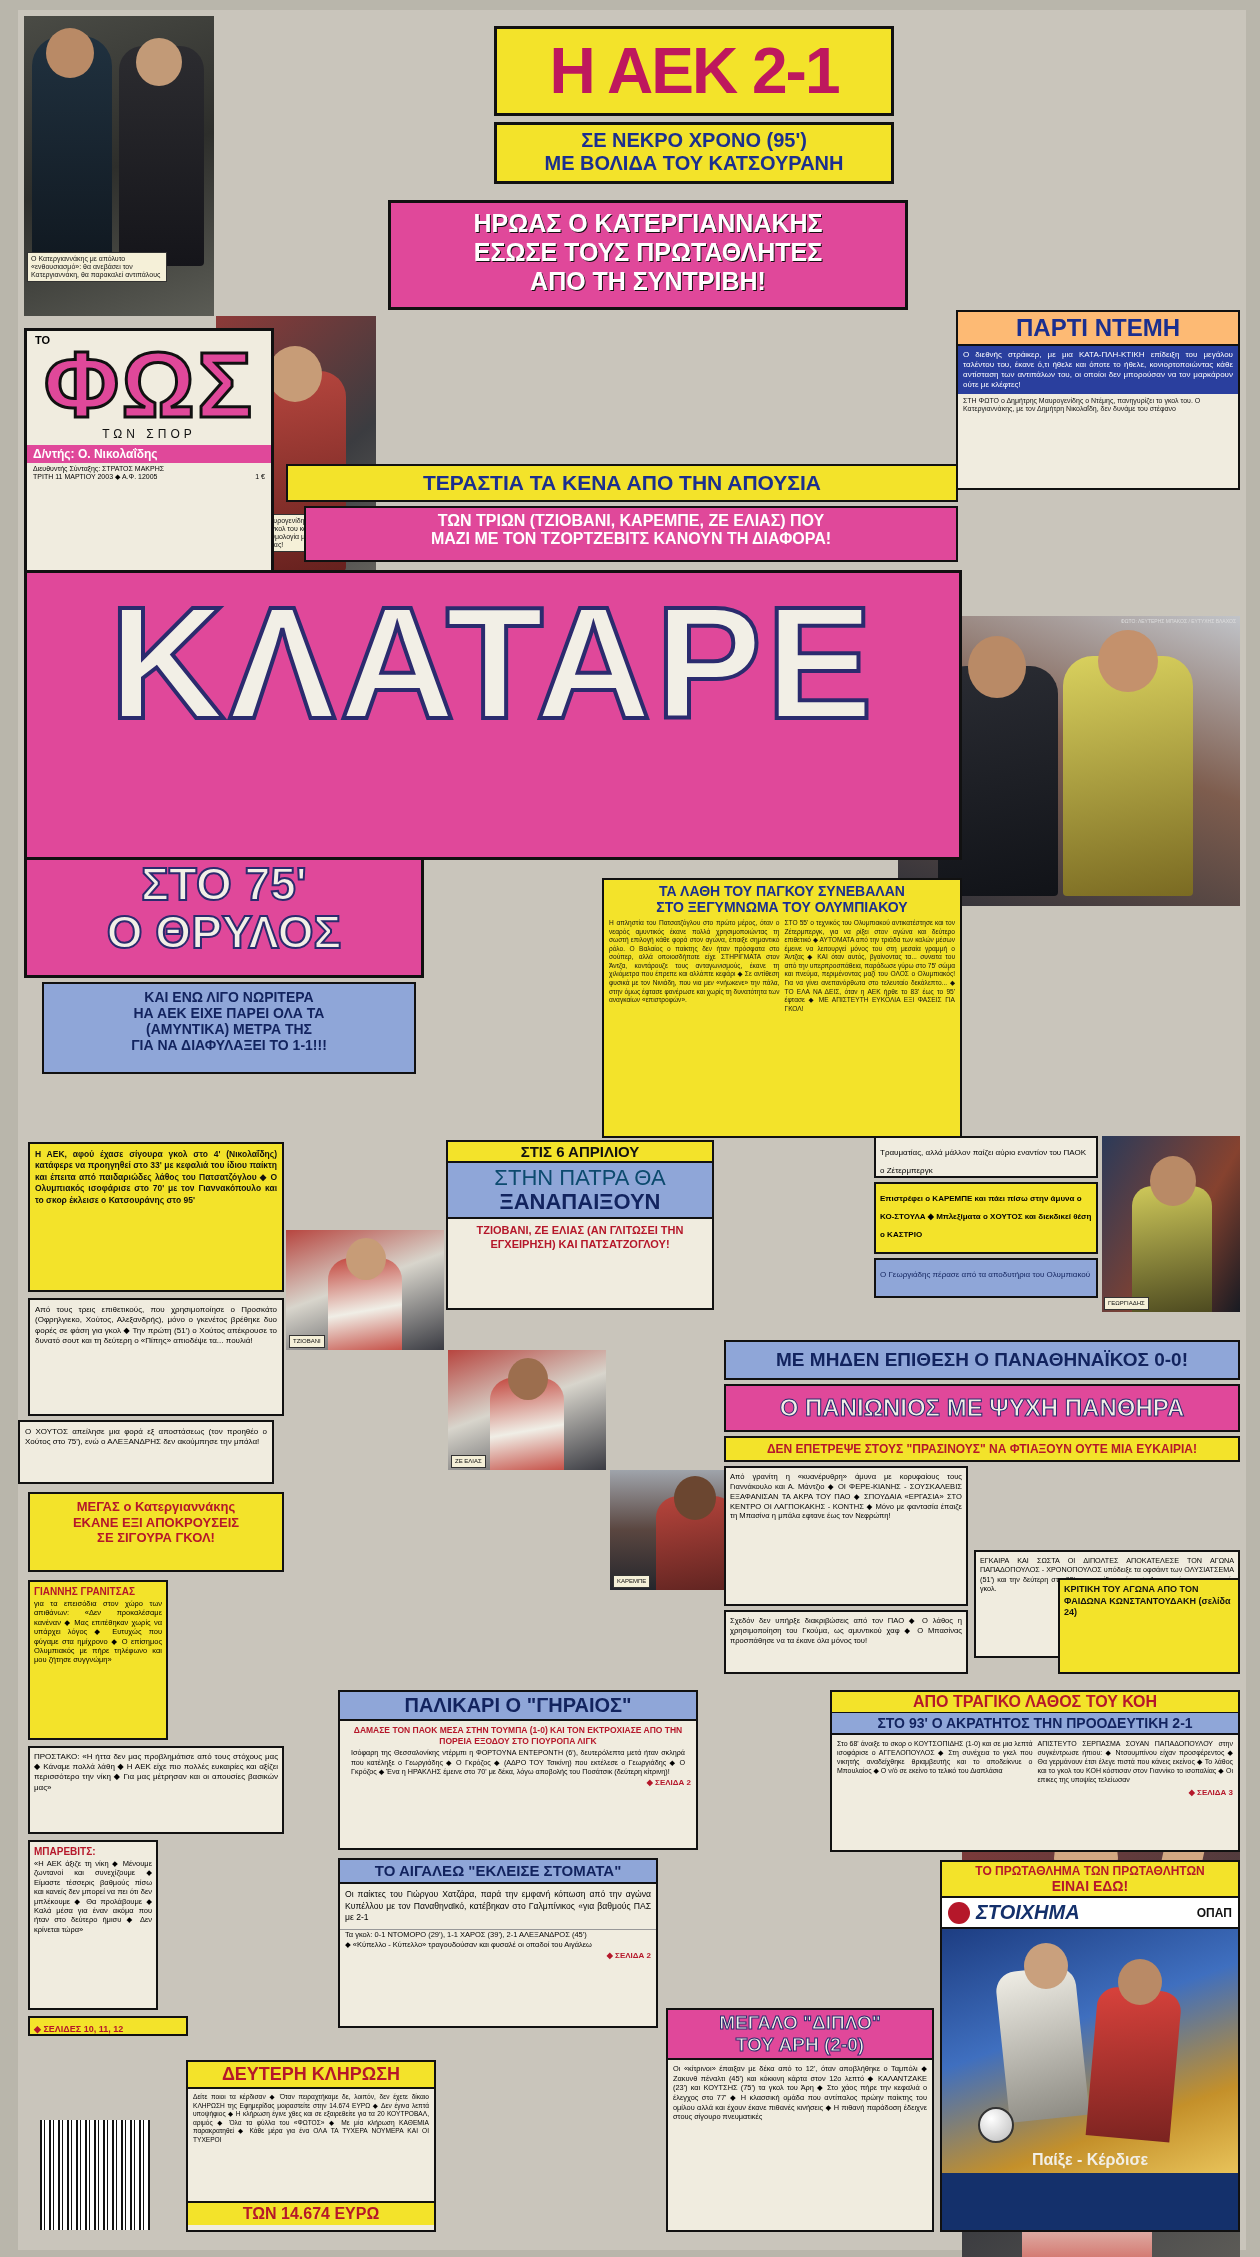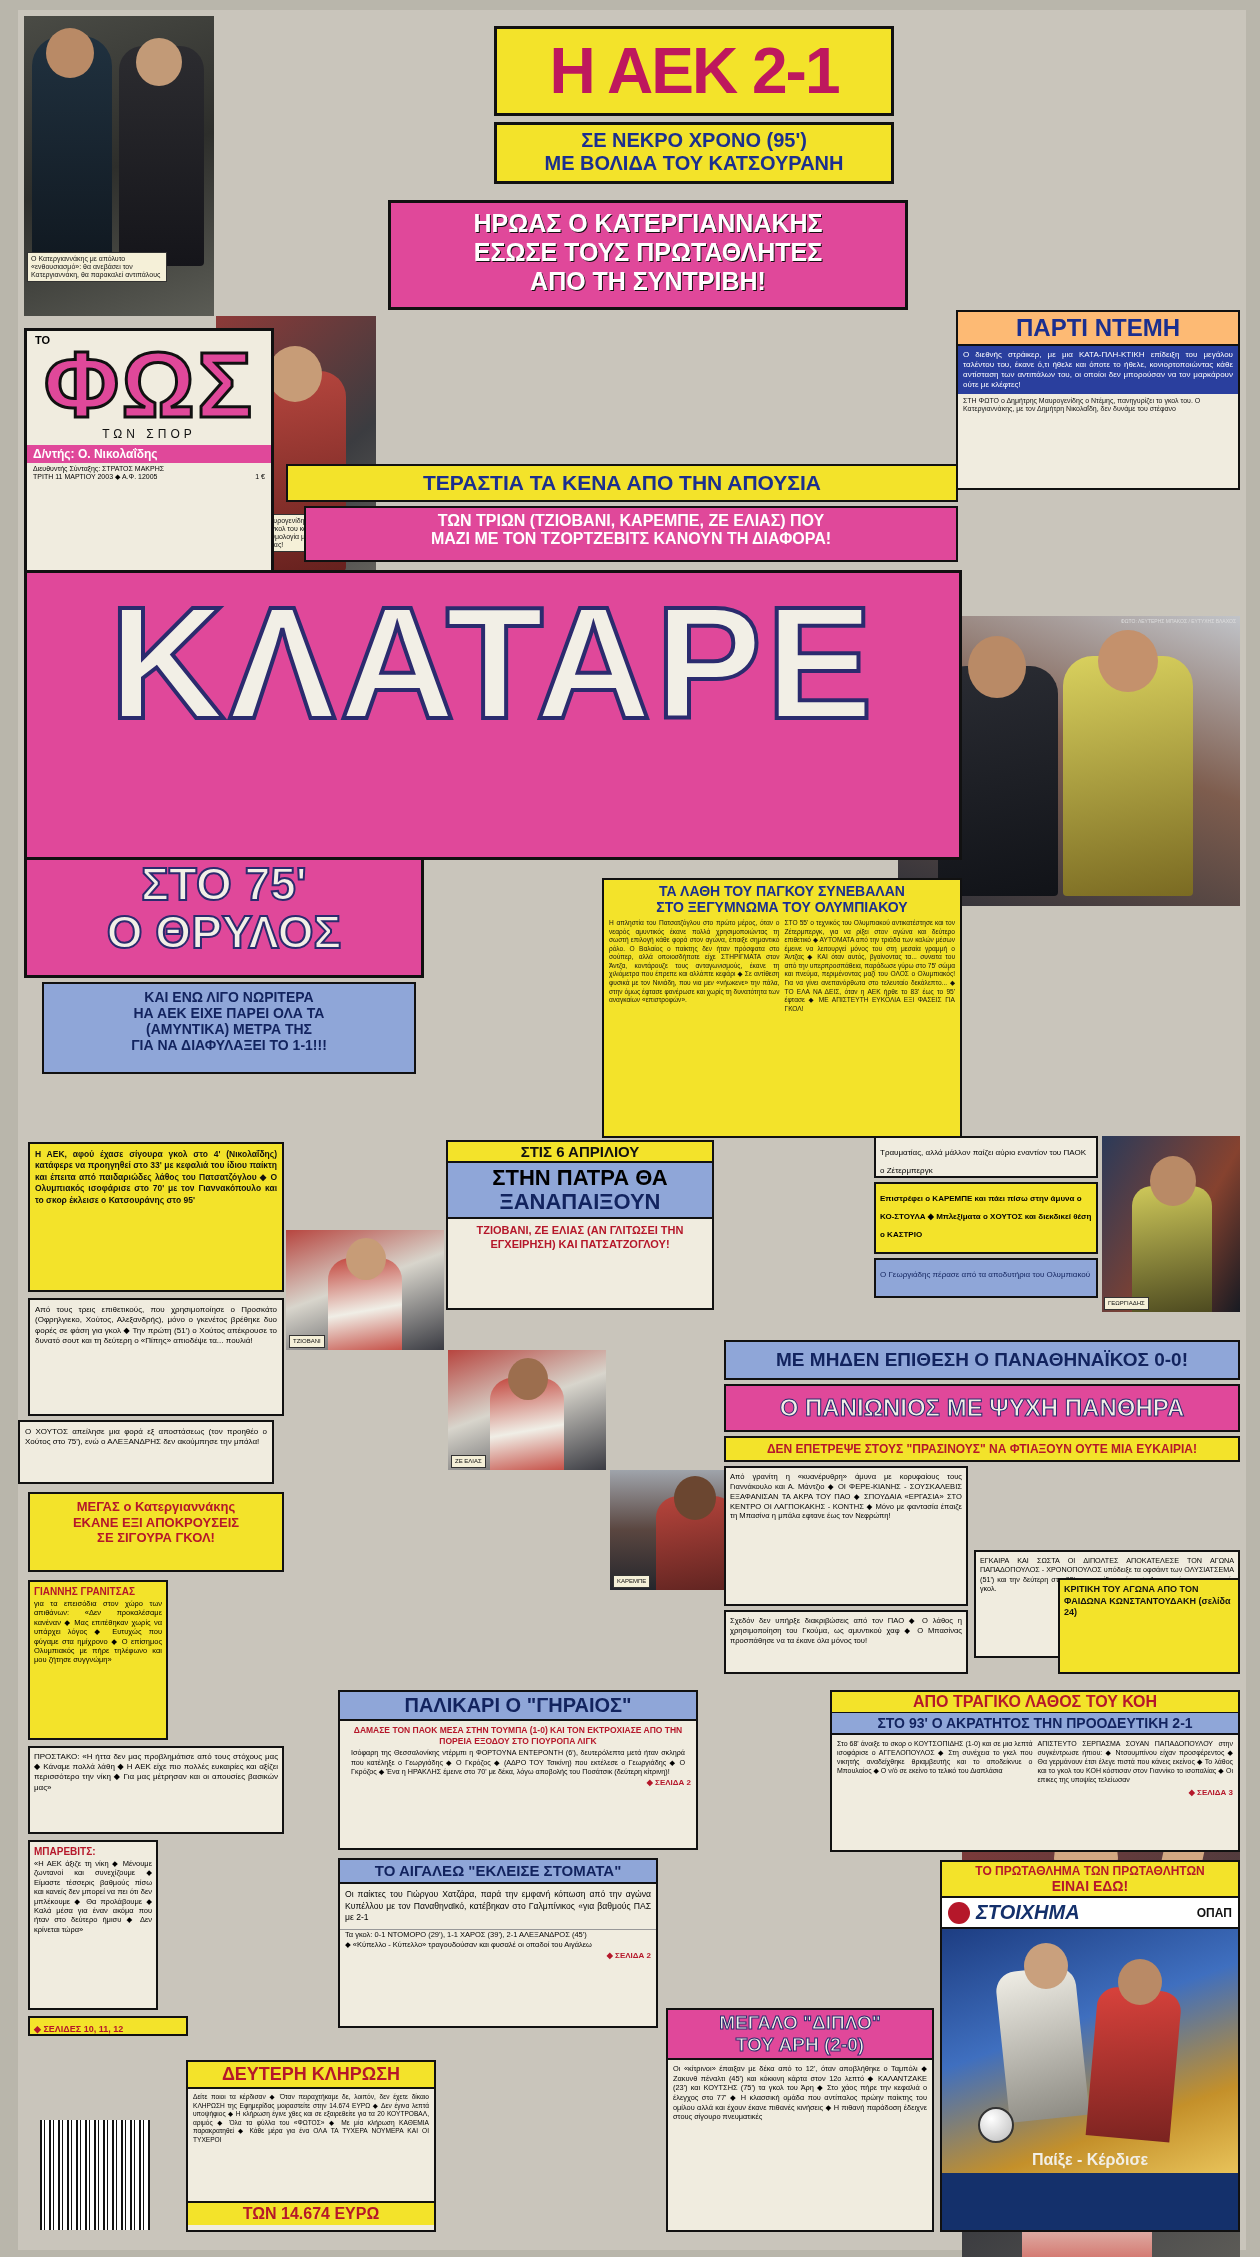--- a/index.html
+++ b/index.html
@@ -164,21 +164,21 @@
       <div style="flex:1;font-size:6.6px;line-height:1.3;text-align:justify;color:#111;">ΣΤΟ 55' ο τεχνικός του Ολυμπιακού αντικατέστησε και τον Ζέτερμπεργκ, για να ρίξει στον αγώνα και δεύτερο επιθετικό ◆ ΑΥΤΟΜΑΤΑ από την τριάδα των καλών μέσων έμεινε να λειτουργεί μόνος του στη μεσαία γραμμή ο Άντζας ◆ ΚΑΙ όταν αυτός, βγαίνοντας τα... συνειτα του από την υπερπροσπάθεια, παράδωσε γύρω στο 75' σώμα και πνεύμα, περιμένοντας μαζί του ΟΛΟΣ ο Ολυμπιακός! Για να γίνει ανεπανόρθωτα στο τελευταίο δεκάλεπτο... ◆ ΤΟ ΕΛΑ ΝΑ ΔΕΙΣ, όταν η ΑΕΚ ήρθε το 83' έως το 95' έφτασε ◆ ΜΕ ΑΠΙΣΤΕΥΤΗ ΕΥΚΟΛΙΑ ΕΞΙ ΦΑΣΕΙΣ ΓΙΑ ΓΚΟΛ!</div>
     </div>
   </div>
 
   <div class="blk" style="left:10px;top:1132px;width:256px;height:150px;background:#f3e32a;border:2px solid #111;padding:5px;">
     <div style="font-size:8.5px;line-height:1.35;text-align:justify;color:#111;font-weight:bold;">Η ΑΕΚ, αφού έχασε σίγουρα γκολ στο 4' (Νικολαΐδης) κατάφερε να προηγηθεί στο 33' με κεφαλιά του ίδιου παίκτη και έπειτα από παιδαριώδες λάθος του Πατσατζόγλου ◆ Ο Ολυμπιακός ισοφάρισε στο 70' με τον Γιαννακόπουλο και το σκορ έκλεισε ο Κατσουράνης στο 95'</div>
   </div>
 
   <div class="blk" style="left:428px;top:1130px;width:268px;height:170px;background:#f0ecdf;border:2px solid #111;">
     <div class="ctr" style="background:#f3e32a;border-bottom:2px solid #111;font-size:15px;font-weight:bold;color:#111;padding:1px;">ΣΤΙΣ 6 ΑΠΡΙΛΙΟΥ</div>
-    <div class="ctr" style="background:#8fa6d8;font-size:22px;font-weight:bold;color:#000000;line-height:1.1;padding-top:3px;">ΣΤΗΝ ΠΑΤΡΑ ΘΑ</div>
+    <div class="ctr" style="background:#8fa6d8;font-size:22px;font-weight:normal;color:#0c4a6e;line-height:1.1;padding-top:3px;">ΣΤΗΝ ΠΑΤΡΑ ΘΑ</div>
     <div class="ctr" style="background:#8fa6d8;font-size:22px;font-weight:bold;color:#12235e;line-height:1.1;padding-bottom:3px;border-bottom:2px solid #111;">ΞΑΝΑΠΑΙΞΟΥΝ</div>
     <div class="ctr" style="font-size:11px;font-weight:bold;color:#b5172a;padding:5px 4px;line-height:1.25;">ΤΖΙΟΒΑΝΙ, ΖΕ ΕΛΙΑΣ (ΑΝ ΓΛΙΤΩΣΕΙ ΤΗΝ ΕΓΧΕΙΡΗΣΗ) ΚΑΙ ΠΑΤΣΑΤΖΟΓΛΟΥ!</div>
   </div>
 
   <div class="blk" style="left:856px;top:1126px;width:366px;height:180px;">
     <div class="blk" style="left:0;top:0;width:224px;height:42px;background:#f0ecdf;border:2px solid #111;padding:3px 4px;">
       <span style="font-size:8px;line-height:1.2;">Τραυματίας, αλλά μάλλον παίζει αύριο εναντίον του ΠΑΟΚ ο Ζέτερμπεργκ</span>
     </div>
     <div class="blk" style="left:0;top:46px;width:224px;height:72px;background:#f3e32a;border:2px solid #111;padding:3px 4px;">
       <span style="font-size:8px;line-height:1.25;font-weight:bold;">Επιστρέφει ο ΚΑΡΕΜΠΕ και πάει πίσω στην άμυνα ο ΚΟ-ΣΤΟΥΛΑ ◆ Μπλεξίματα ο ΧΟΥΤΟΣ και διεκδικεί θέση ο ΚΑΣΤΡΙΟ</span>

